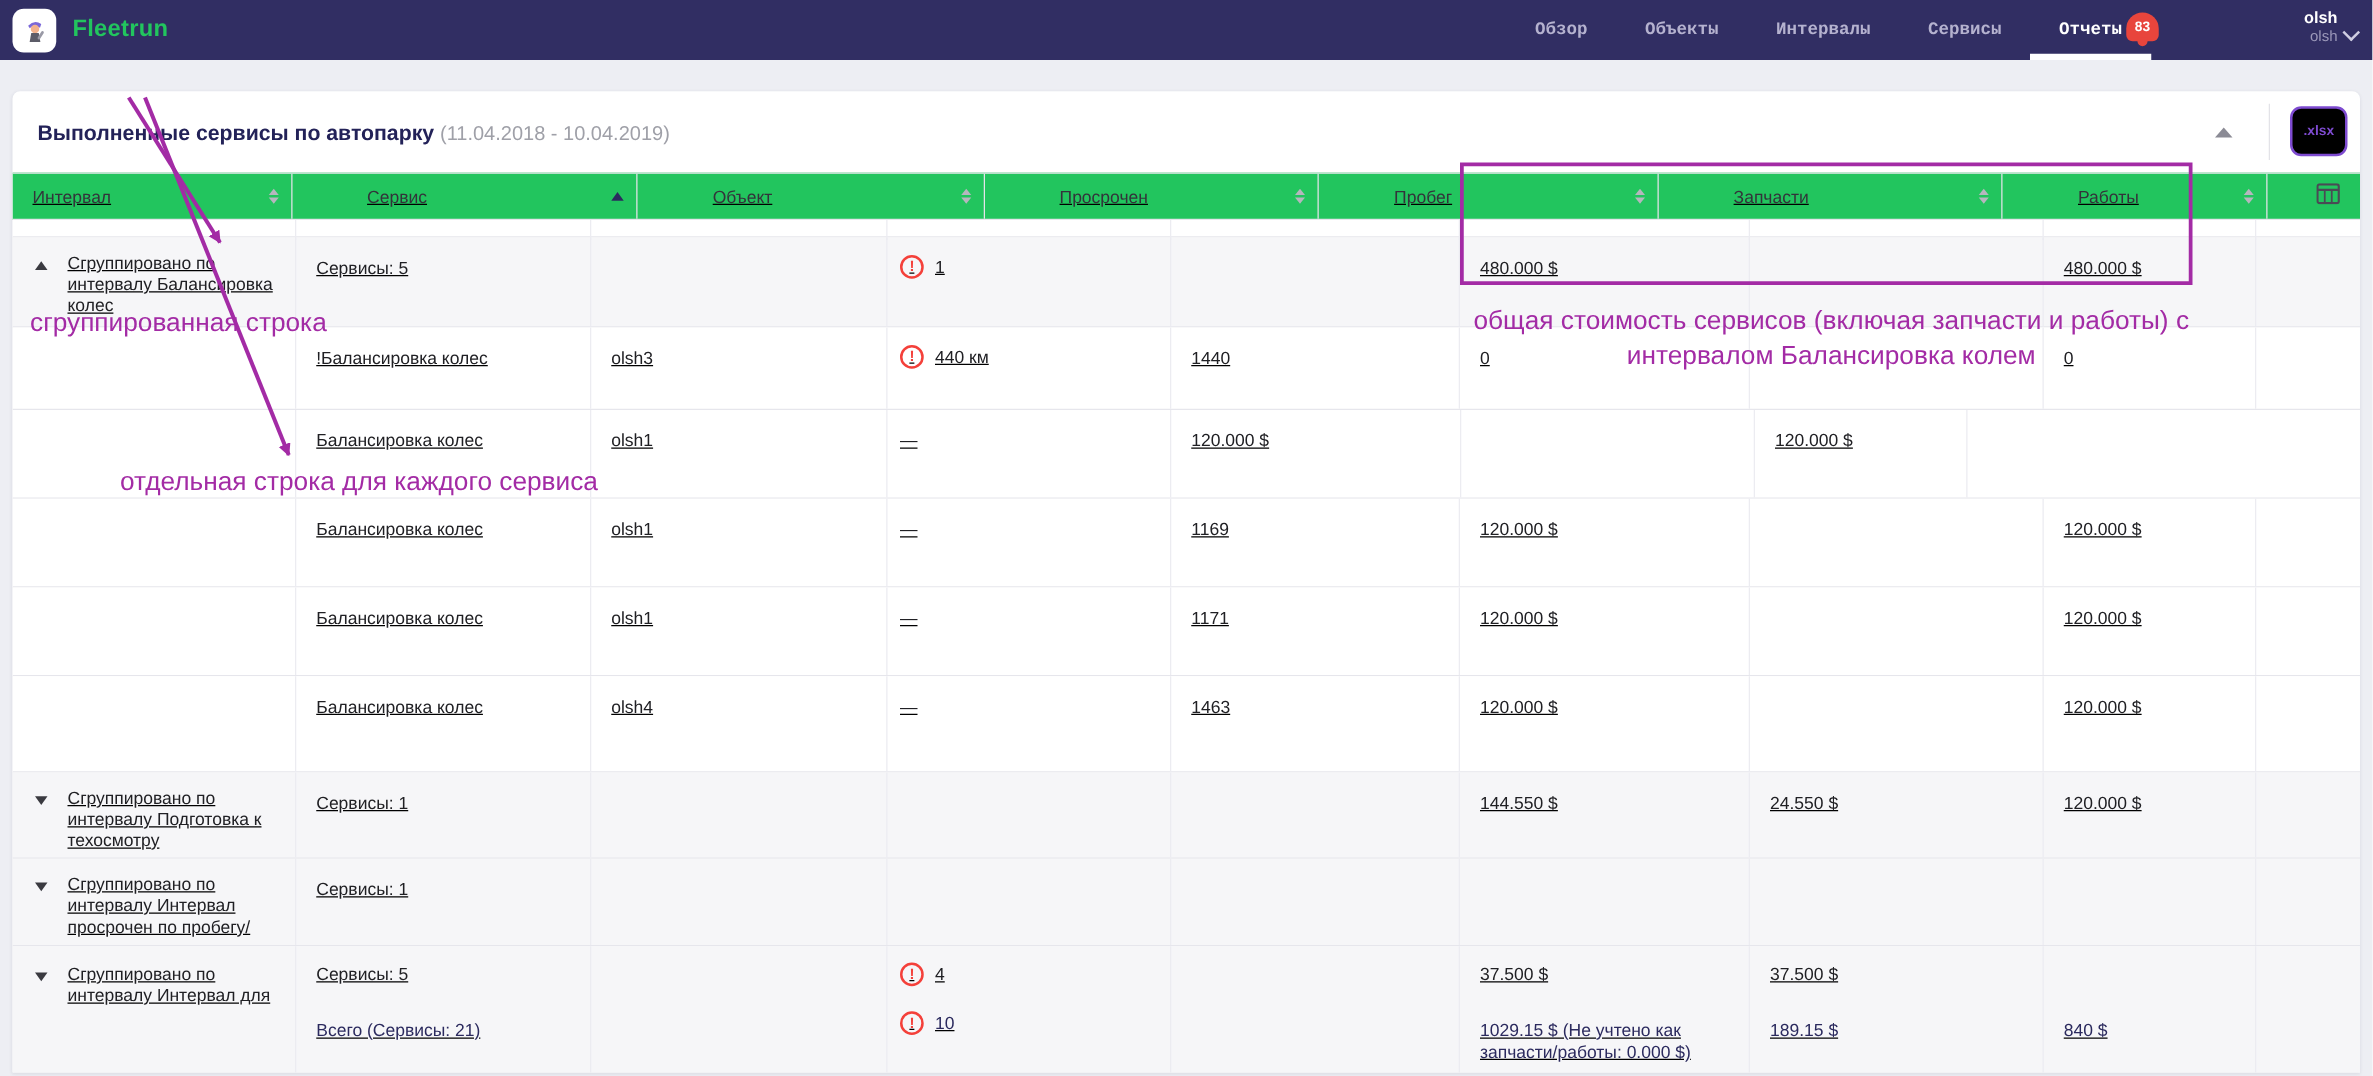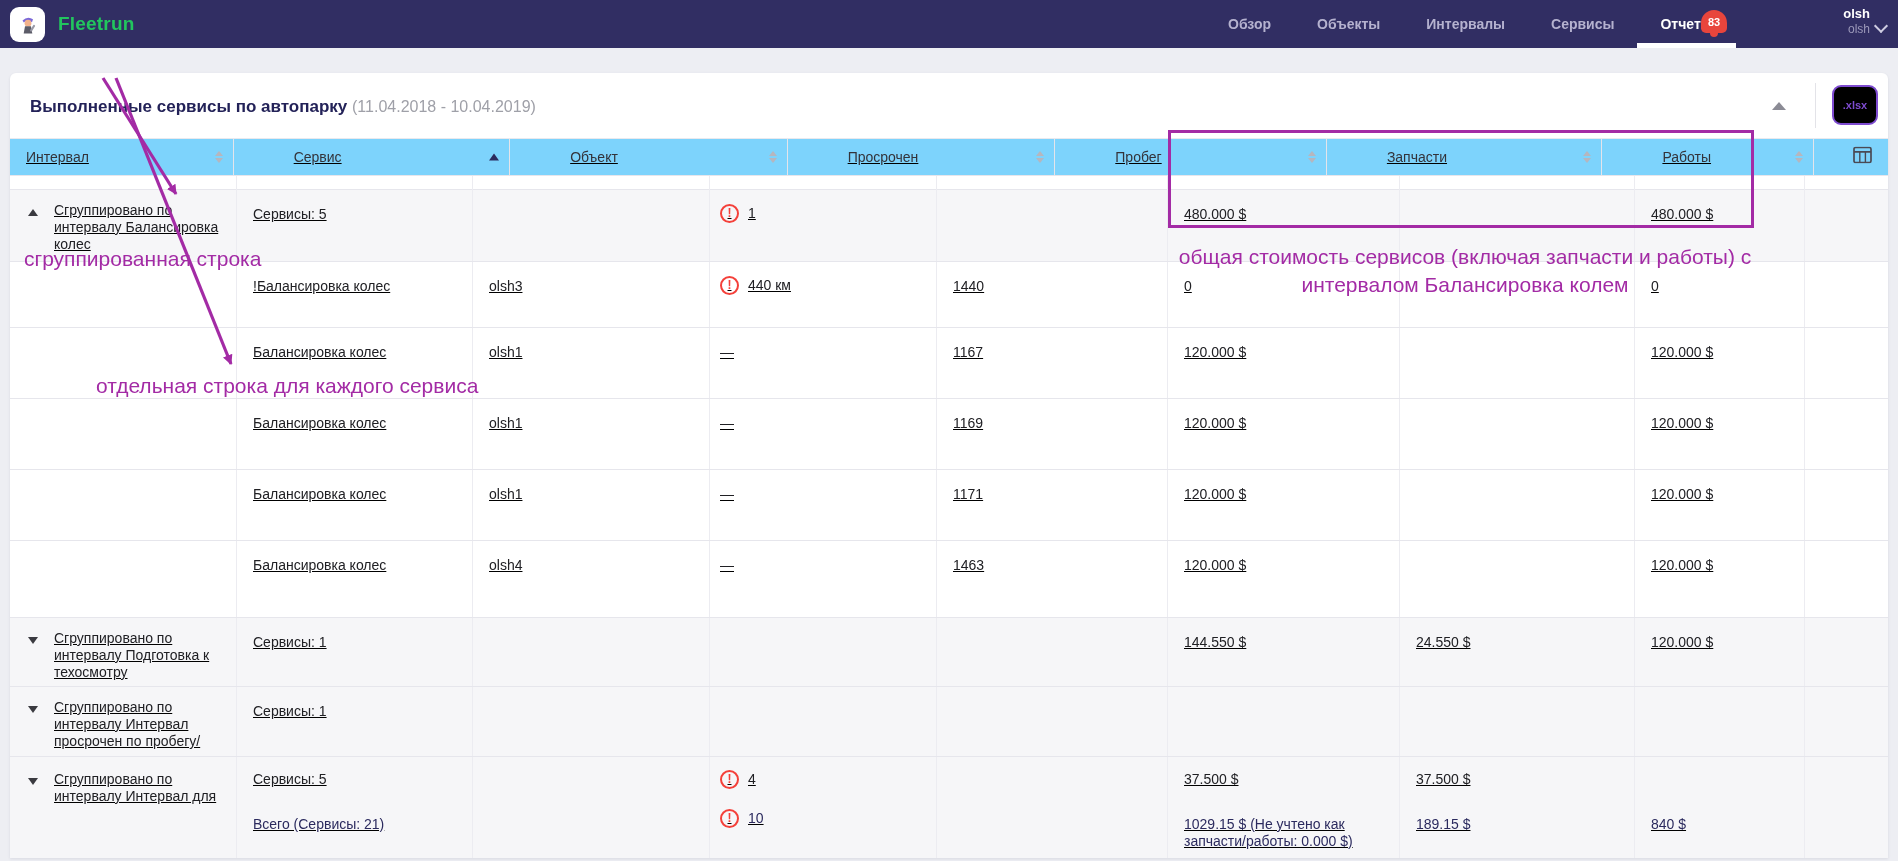--- a/index.html
+++ b/index.html
@@ -7,21 +7,21 @@
     width:1898px;height:861px;position:relative;overflow:hidden;
     background:#edeef3;font-family:"Liberation Sans", sans-serif;
     -webkit-font-smoothing:antialiased;
   }
   
   .navbar{position:absolute;left:0;top:0;width:1898px;height:48px;background:#312e63;}
   .logo{position:absolute;left:10px;top:7px;width:35px;height:35px;background:#fff;border-radius:9px;
         display:flex;align-items:center;justify-content:center;}
   .brand{position:absolute;left:58px;top:0;height:48px;line-height:48px;color:#22c55e;
          font-size:19px;font-weight:700;letter-spacing:.2px;}
-  .nav{position:absolute;left:1205px;top:0;height:48px;display:flex;}
+  .nav{position:absolute;left:1205px;top:0;height:48px;display:flex;font-family:Liberation Mono, monospace;}
   .nav-item{height:48px;display:flex;align-items:center;padding:0 23px;box-sizing:border-box;
             color:#b5b2cf;font-size:14px;font-weight:600;cursor:pointer;}
   .nav-item.active{color:#fff;border-bottom:5px solid #fff;padding-top:5px;}
   .bell{position:absolute;left:1701px;top:10px;width:26px;height:23px;background:#e8453c;
         border-radius:13px 13px 5px 5px;display:flex;align-items:center;justify-content:center;cursor:pointer;}
   .bell::after{content:"";position:absolute;bottom:-4px;left:50%;transform:translateX(-50%);
         width:8px;height:7px;background:#e8453c;border-radius:0 0 5px 5px;}
   .bell .badge{color:#fff;font-size:11px;font-weight:700;}
   .user{position:absolute;right:12px;top:6px;text-align:right;cursor:pointer;padding-right:16px;}
   .user .uname{color:#fff;font-size:13px;font-weight:700;line-height:16px;}
@@ -42,21 +42,21 @@
         display:flex;align-items:center;justify-content:center;cursor:pointer;box-sizing:border-box;}
   
   .tbl{position:relative;}
   .trow{display:flex;border-bottom:1px solid #e6e6ec;background:#fff;}
   .trow.grp{background:#f6f6f8;}
   .c{position:relative;border-right:1px solid #ececf1;box-sizing:border-box;
      padding:16px 14px 0 16px;font-size:14px;color:#202024;line-height:17px;}
   .w1{width:227px}.w2{width:236px}.w3{width:237px}.w4{width:227px;padding-left:10px;}
   .w5{width:231px}.w6{width:232px}.w7{width:235px}.w8{width:170px}
   .w9{flex:1;border-right:none;}
-  .rh{height:36px;background:#7dd3fc;border-top:1px solid #e9e9ee;gap:44px;}
+  .rh{height:36px;background:#22c55e;border-top:1px solid #e9e9ee;gap:44px;}
   .rh .c{display:flex;align-items:center;padding-top:0;color:#33333a;border-right-color:#e4e4ea;}
   .rsp{height:13px}
   .r0{height:71px}.r1{height:65px}.r2,.r3,.r4{height:70px}.r5{height:76px}
   .r6{height:68px}.r7{height:69px}.r8{height:115px}
   .gcell{padding-left:44px;padding-top:12px;}
   .gcell .glabel{display:block;width:178px;}
   .tri{position:absolute;left:18px;top:19px;width:0;height:0;cursor:pointer;
        border-left:5px solid transparent;border-right:5px solid transparent;}
   .tri.up{border-bottom:7px solid #3a3a40;}
   .tri.down{border-top:7px solid #3a3a40;}
@@ -233,21 +233,20 @@
       <div class="c w7"></div>
       <div class="c w8">0</div>
       <div class="c w9"></div>
     </div>
 
     <div class="trow r2">
       <div class="c w1"></div>
       <div class="c w2">Балансировка колес</div>
       <div class="c w3">olsh1</div>
       <div class="c w4">—</div>
-      <div class="c w5">1167</div>
       <div class="c w6">120.000 $</div>
       <div class="c w7"></div>
       <div class="c w8">120.000 $</div>
       <div class="c w9"></div>
     </div>
 
     <div class="trow r3">
       <div class="c w1"></div>
       <div class="c w2">Балансировка колес</div>
       <div class="c w3">olsh1</div>

